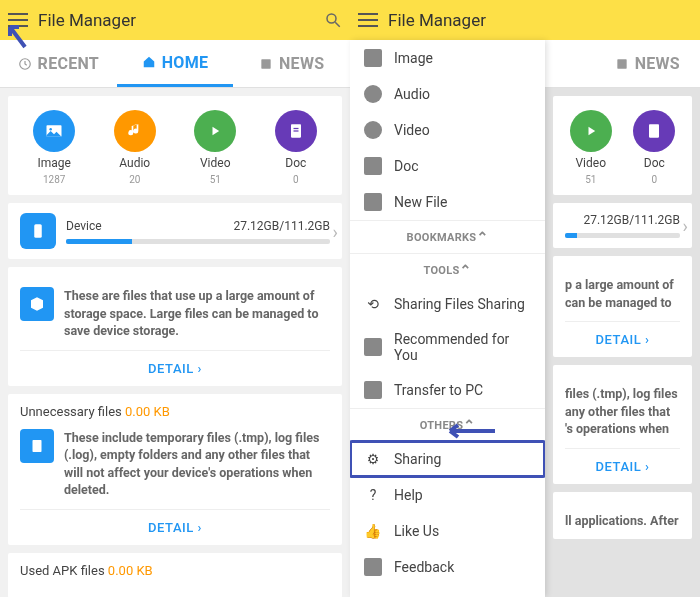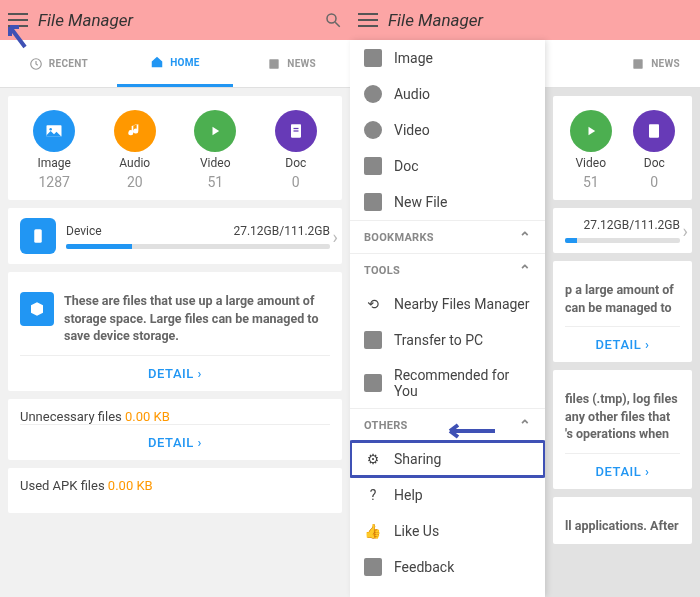--- a/index.html
+++ b/index.html
@@ -1,40 +1,40 @@
 <!DOCTYPE html>
 <html><head>
 <meta charset="utf-8">
 <style>
   * { box-sizing: border-box; margin: 0; padding: 0; font-family: -apple-system, Roboto, Arial, sans-serif; }
   body { width: 700px; height: 597px; background: #e8e8e8; position: relative; overflow: hidden; }
   .screen { position: absolute; top: 0; height: 597px; background: #f1f1f1; }
   .screen-left { left: 0; width: 350px; }
   .screen-right { left: 350px; width: 350px; }
 
-  .appbar { height: 40px; background: #fca5a5; display: flex; align-items: center; padding: 0 8px; font-style: italic; }
+  .appbar { height: 40px; background: #fde047; display: flex; align-items: center; padding: 0 8px; }
   .hamburger { width: 20px; height: 14px; display: flex; flex-direction: column; justify-content: space-between; margin-right: 10px; }
   .hamburger span { display: block; height: 2px; background: #555; }
   .app-title { font-size: 17px; color: #333; flex: 1; font-weight: 400; }
   .search-glyph { width: 18px; height: 18px; }
 
   .tabs { display: flex; background: #fff; height: 48px; border-bottom: 1px solid #e0e0e0; }
-  .tab { flex: 1; display: flex; align-items: center; justify-content: center; gap: 6px; font-size: 10px; font-weight: 700; color: #999; letter-spacing: 0.3px; }
+  .tab { flex: 1; display: flex; align-items: center; justify-content: center; gap: 6px; font-size: 16px; font-weight: 700; color: #999; letter-spacing: 0.3px; }
   .tab.active { color: #2196f3; border-bottom: 3px solid #2196f3; }
   .tab-ico { width: 14px; height: 14px; }
 
   .shortcuts { background: #fff; margin: 8px; border-radius: 2px; padding: 14px 6px 10px; display: flex; }
   .shortcut { flex: 1; display: flex; flex-direction: column; align-items: center; gap: 4px; }
   .circle { width: 42px; height: 42px; border-radius: 50%; display: flex; align-items: center; justify-content: center; }
   .c-blue { background: #2196f3; }
   .c-orange { background: #ff9800; }
   .c-green { background: #4caf50; }
   .c-purple { background: #673ab7; }
   .sc-label { font-size: 12px; color: #444; }
-  .sc-count { font-size: 14px; color: #999; }
+  .sc-count { font-size: 10px; color: #999; }
   .sc-ico { width: 20px; height: 20px; fill: #fff; }
 
   .device-card { background: #fff; margin: 0 8px 8px; border-radius: 2px; padding: 10px 12px; display: flex; align-items: center; position: relative; }
   .dev-ico-box { width: 36px; height: 36px; background: #2196f3; border-radius: 6px; margin-right: 10px; display: flex; align-items: center; justify-content: center; }
   .dev-body { flex: 1; }
   .dev-top { display: flex; justify-content: space-between; font-size: 12px; color: #444; }
   .dev-bar { height: 5px; background: #e0e0e0; margin-top: 6px; border-radius: 2px; overflow: hidden; }
   .dev-bar-fill { height: 100%; width: 25%; background: #2196f3; }
   .chev { position: absolute; right: 4px; color: #bbb; font-size: 18px; }
 
@@ -45,21 +45,21 @@
   .sec-ico { width: 34px; height: 34px; border-radius: 4px; flex-shrink: 0; display: flex; align-items: center; justify-content: center; }
   .sec-ico.blue { background: #2196f3; }
   .sec-text { font-size: 12.5px; color: #666; line-height: 1.4; }
   .detail { border-top: 1px solid #eee; text-align: center; padding: 10px 0; color: #2196f3; font-size: 13px; letter-spacing: 0.5px; font-weight: 500; }
   .detail::after { content: " ›"; }
 
   
   .drawer { position: absolute; left: 0; top: 40px; width: 195px; bottom: 0; background: #fff; box-shadow: 2px 0 6px rgba(0,0,0,.12); overflow-y: auto; }
   .drawer-item { display: flex; align-items: center; gap: 12px; padding: 9px 14px; font-size: 14px; color: #444; }
   .drawer-ico { width: 18px; height: 18px; fill: #777; flex-shrink: 0; display: flex; align-items: center; justify-content: center; background: #888; border-radius: 2px; }
-  .drawer-head { font-size: 11px; font-weight: 700; color: #888; padding: 8px 14px; display: flex; justify-content: space-between; align-items: center; border-top: 1px solid #eee; letter-spacing: 0.3px; }
+  .drawer-head { font-size: 11px; font-weight: 700; color: #888; padding: 8px 14px; display: flex; justify-content: center; align-items: center; border-top: 1px solid #eee; letter-spacing: 0.3px; }
   .drawer-head .chv { font-size: 14px; }
   .highlight { outline: 3px solid #3f51b5; outline-offset: -2px; border-radius: 2px; }
 
   .dim { position: absolute; inset: 40px 0 0 0; background: rgba(0,0,0,.06); }
   .right-content { position: absolute; left: 195px; right: 0; top: 40px; bottom: 0; overflow: hidden; }
 
   
   .arrow1 { position: absolute; left: 5px; top: 22px; pointer-events: none; }
   .arrow2 { position: absolute; left: 440px; top: 419px; pointer-events: none; }
   .arrow-line { stroke: #3f51b5; stroke-width: 4; fill: #3f51b5; }
@@ -173,20 +173,28 @@
             <path d="M12 3l8 4v10l-8 4-8-4V7z"></path>
           </svg>
         </div>
       <div class="sec-text">These are files that use up a large amount of storage space. Large files can be managed to save device storage.</div>
     </div>
     <div class="detail">DETAIL</div>
   </div>
 
   <div class="sec">
     <div class="sec-head"><span>Unnecessary files</span> <span class="amt">0.00 KB</span></div>
+    <div class="sec-body">
+      <div class="sec-ico blue">
+          <svg class="white-ico" viewBox="0 0 24 24">
+            <rect x="6" y="4" width="12" height="16" rx="1"></rect>
+          </svg>
+        </div>
+      <div class="sec-text">These include temporary files (.tmp), log files (.log), empty folders and any other files that will not affect your device's operations when deleted.</div>
+    </div>
     <div class="detail">DETAIL</div>
   </div>
 
   <div class="sec">
     <div class="sec-head"><span>Used APK files</span> <span class="amt">0.00 KB</span></div>
     <div class="sec-body">
       
       
     </div>
   </div>
@@ -288,29 +296,29 @@
     <div class="drawer-head">
         <span>BOOKMARKS</span>
         <span class="chv">⌃</span>
       </div>
     <div class="drawer-head">
         <span>TOOLS</span>
         <span class="chv">⌃</span>
       </div>
     <div class="drawer-item">
         <div class="drawer-ico" style="background:none;">⟲</div>
-        <span>Nearby Files Manager</span>
+        <span>Sharing Files Sharing</span>
+      </div>
+    <div class="drawer-item">
+        <div class="drawer-ico"></div>
+        <span>Recommended for You</span>
       </div>
     <div class="drawer-item">
         <div class="drawer-ico"></div>
         <span>Transfer to PC</span>
-      </div>
-    <div class="drawer-item">
-        <div class="drawer-ico"></div>
-        <span>Recommended for You</span>
       </div>
     <div class="drawer-head">
         <span>OTHERS</span>
         <span class="chv">⌃</span>
       </div>
     <div class="drawer-item highlight">
         <div class="drawer-ico" style="border-radius:50%;background:none;">⚙</div>
         <span>Sharing</span>
       </div>
     <div class="drawer-item">

